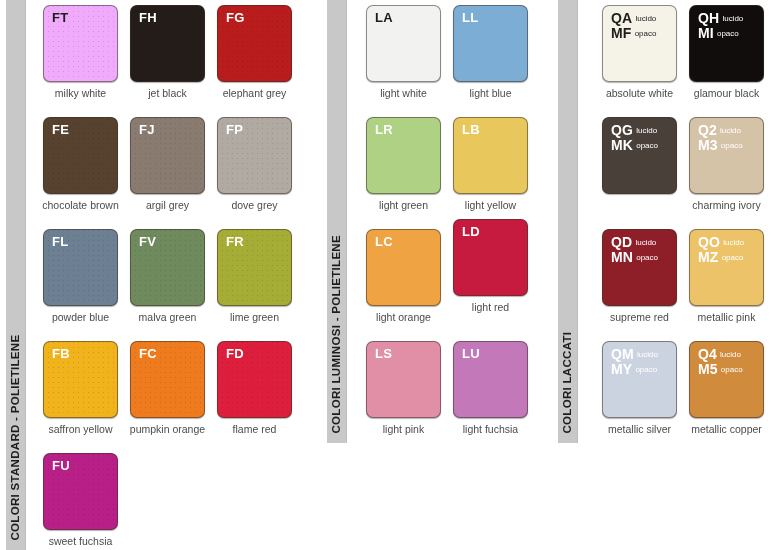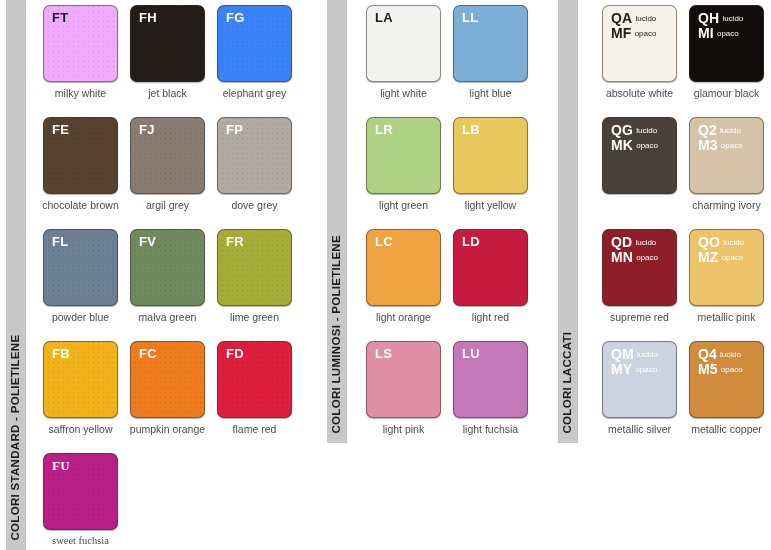--- a/index.html
+++ b/index.html
@@ -130,21 +130,21 @@
         <div class="name" style="color: rgb(75, 75, 75);">milky white</div>
       </div>
       <div class="cell" style="left: 87px; top: 5px; width: 75px; height: 96px;">
         <div class="swatch textured" style="background: rgb(36, 28, 25);">
           <div class="grain"></div>
           <div class="code light">FH</div>
         </div>
         <div class="name" style="color: rgb(75, 75, 75);">jet black</div>
       </div>
       <div class="cell" style="left: 174px; top: 5px; width: 75px; height: 96px;">
-        <div class="swatch textured" style="background: #3b82f6;">
+        <div class="swatch textured" style="background: #b91c1c;">
           <div class="grain"></div>
           <div class="code light">FG</div>
         </div>
         <div class="name" style="color: rgb(75, 75, 75);">elephant grey</div>
       </div>
       <div class="cell" style="left: 0px; top: 117px; width: 75px; height: 96px;">
         <div class="swatch textured" style="background: rgb(87, 65, 47);">
           <div class="grain"></div>
           <div class="code light">FE</div>
         </div>
@@ -199,21 +199,21 @@
         </div>
         <div class="name wide" style="color: rgb(75, 75, 75);">pumpkin orange</div>
       </div>
       <div class="cell" style="left: 174px; top: 341px; width: 75px; height: 96px;">
         <div class="swatch textured" style="background: rgb(221, 31, 61);">
           <div class="grain"></div>
           <div class="code light">FD</div>
         </div>
         <div class="name" style="color: rgb(75, 75, 75);">flame red</div>
       </div>
-      <div class="cell" style="left: 0px; top: 453px; width: 75px; height: 96px; font-family: Liberation Serif, serif;">
+      <div class="cell" style="left: 0px; top: 453px; width: 75px; height: 96px;">
         <div class="swatch textured" style="background: rgb(184, 31, 135);">
           <div class="grain"></div>
           <div class="code light">FU</div>
         </div>
         <div class="name" style="color: rgb(75, 75, 75);">sweet fuchsia</div>
       </div>
     </div>
     <div class="strip" style="left: 327px; top: 0px; height: 443px; background: rgb(200, 200, 200);">
       <div class="strip-text">COLORI LUMINOSI - POLIETILENE</div>
     </div>
@@ -246,21 +246,21 @@
         </div>
         <div class="name" style="color: rgb(75, 75, 75);">light yellow</div>
       </div>
       <div class="cell" style="left: 0px; top: 229px; width: 75px; height: 96px;">
         <div class="swatch" style="background: rgb(240, 163, 67);">
           <div class="grain"></div>
           <div class="code light">LC</div>
         </div>
         <div class="name" style="color: rgb(75, 75, 75);">light orange</div>
       </div>
-      <div class="cell" style="left: 87px; top: 229px; width: 92px; height: 96px;">
+      <div class="cell" style="left: 87px; top: 219px; width: 92px; height: 96px;">
         <div class="swatch" style="background: rgb(198, 27, 62);">
           <div class="grain"></div>
           <div class="code light">LD</div>
         </div>
         <div class="name" style="color: rgb(75, 75, 75);">light red</div>
       </div>
       <div class="cell" style="left: 0px; top: 341px; width: 75px; height: 96px;">
         <div class="swatch" style="background: rgb(224, 143, 166);">
           <div class="grain"></div>
           <div class="code light">LS</div>

